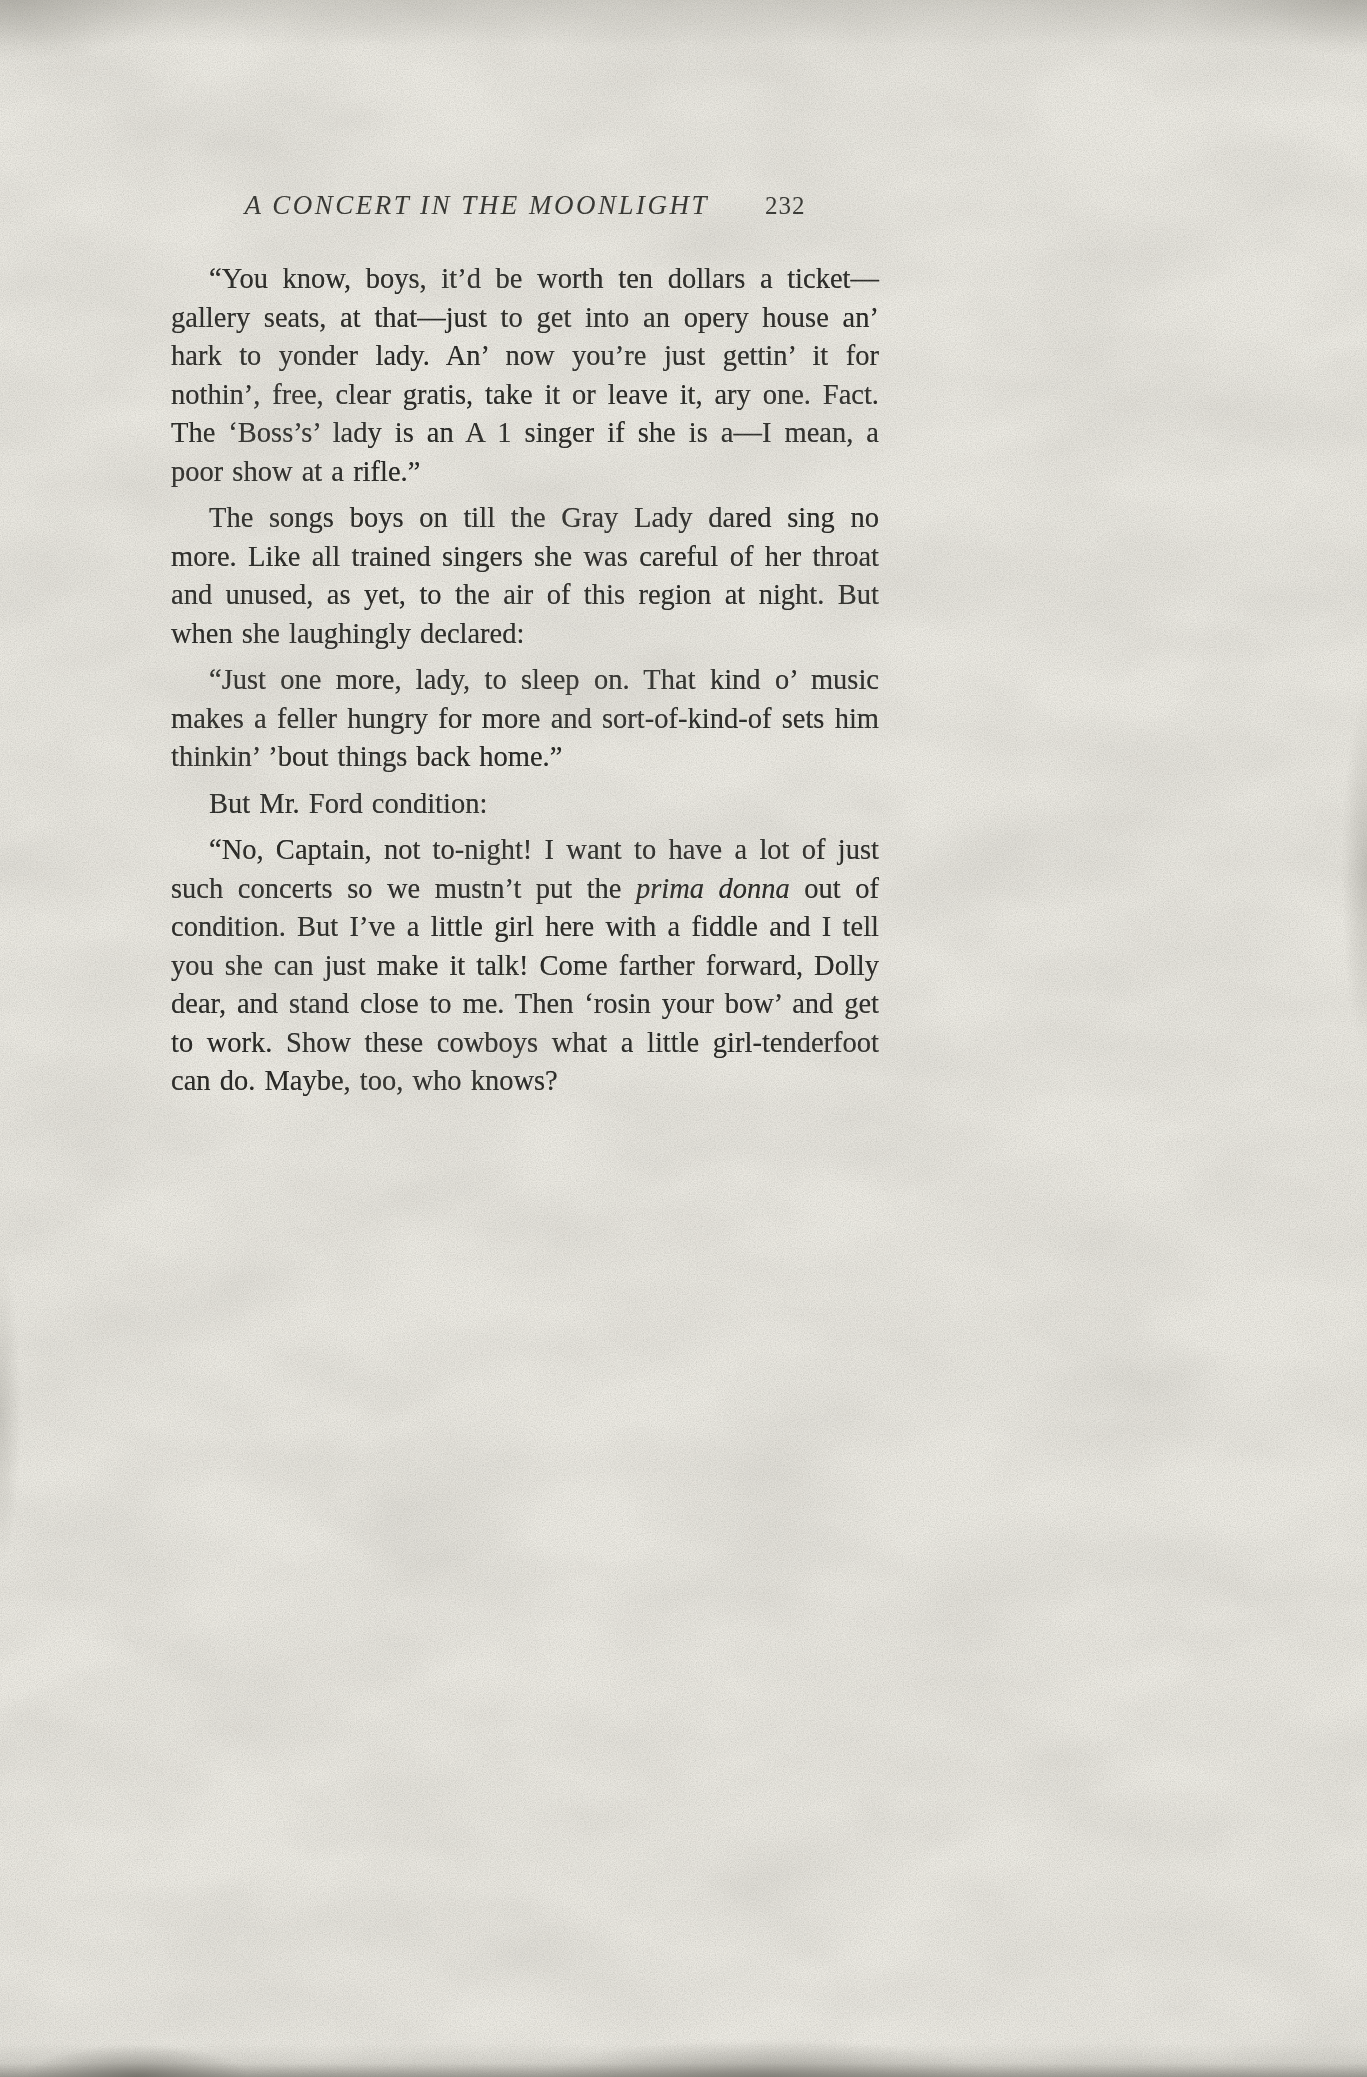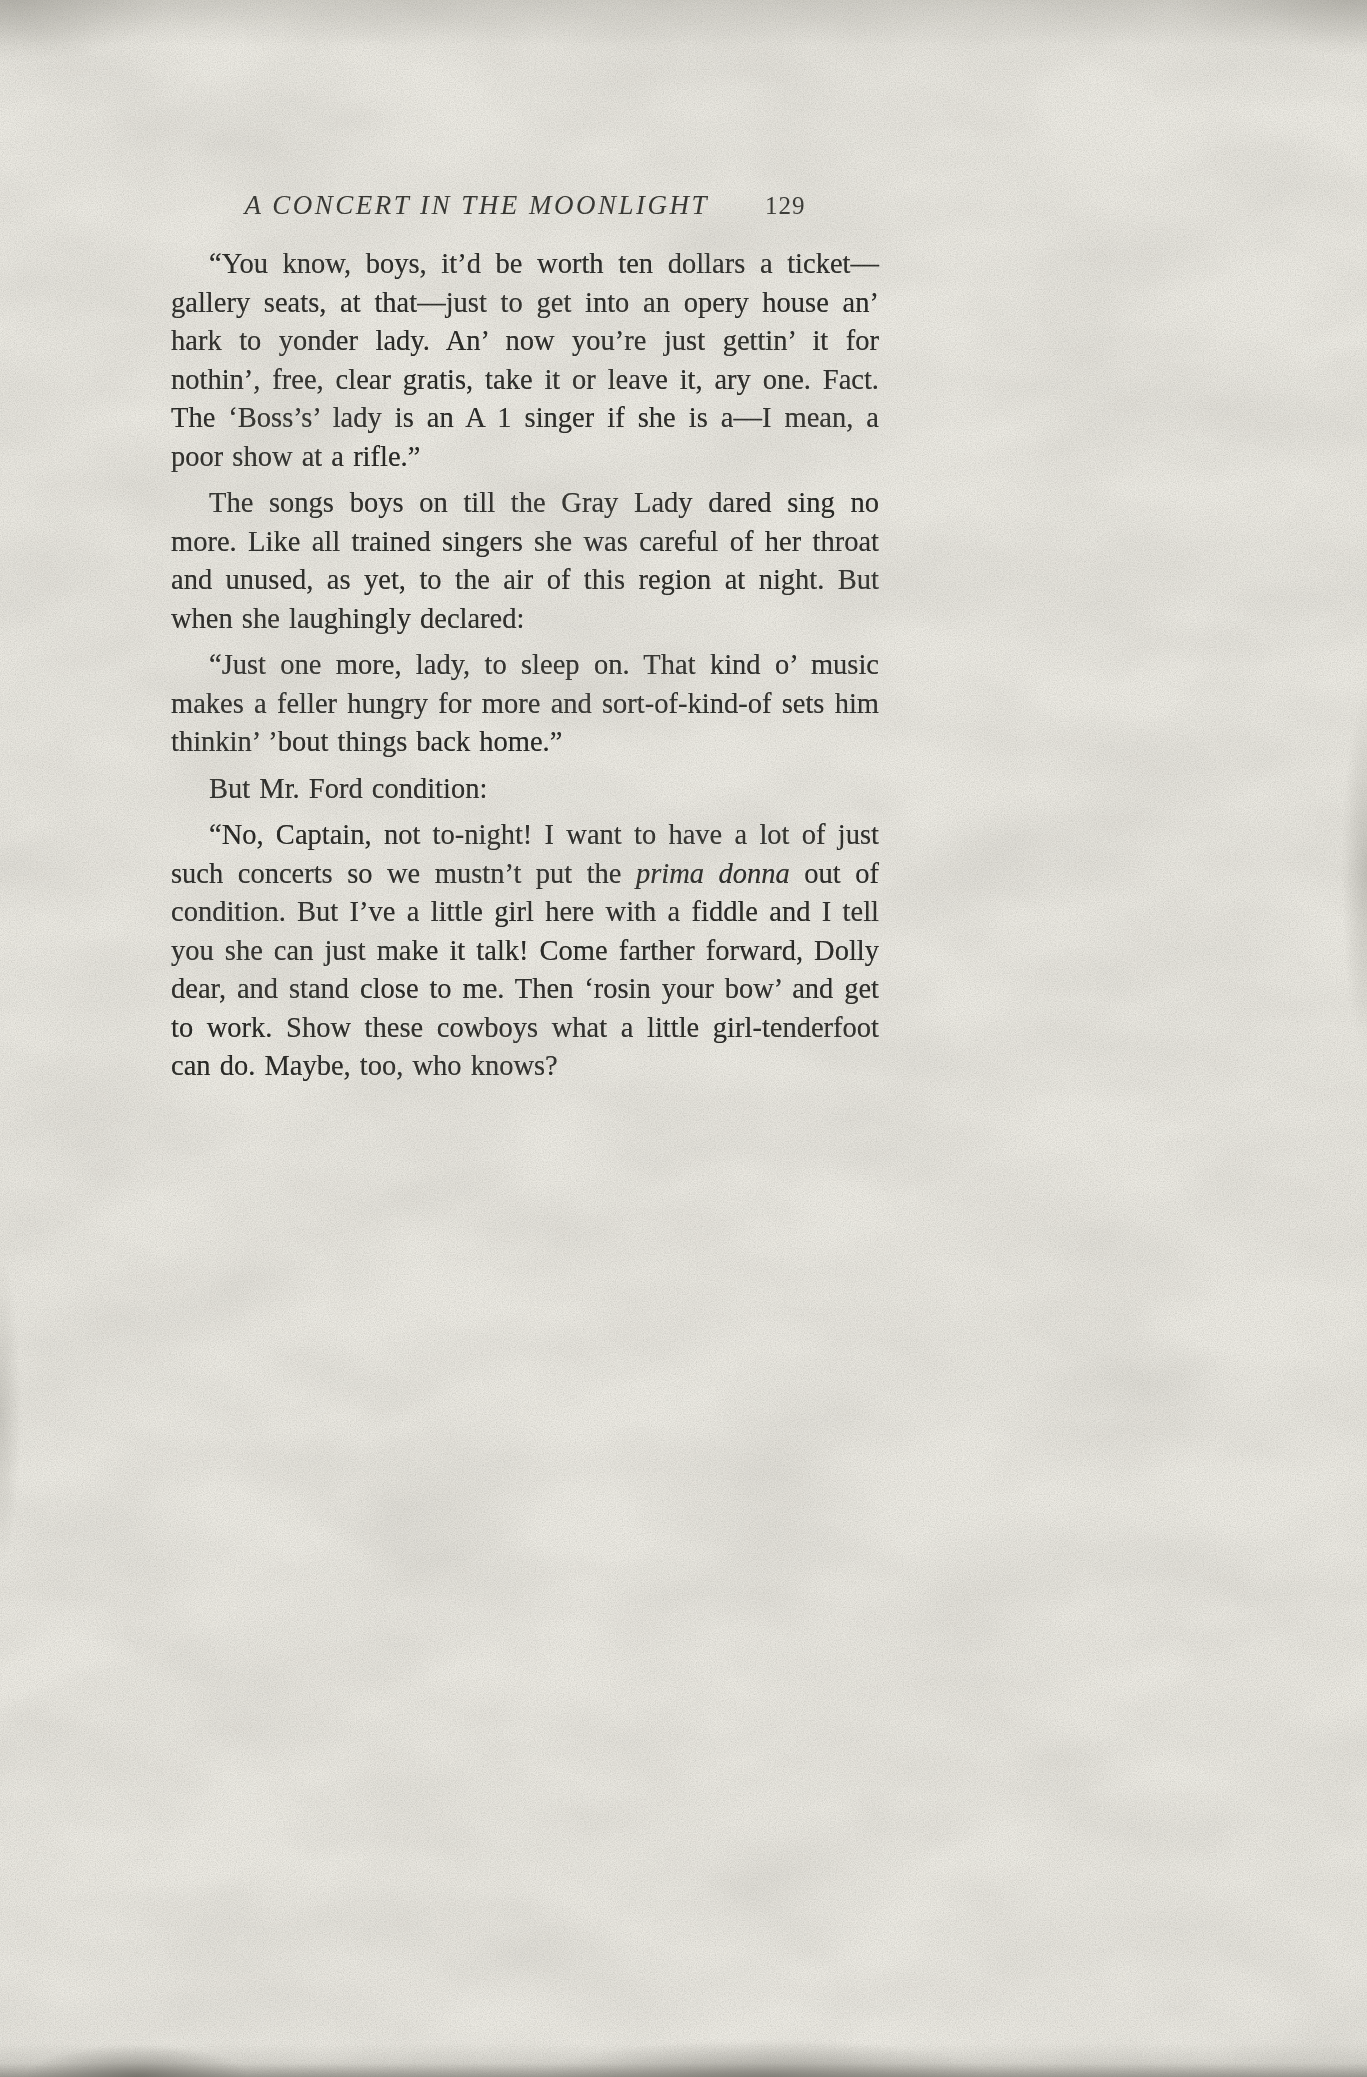--- a/index.html
+++ b/index.html
@@ -39,21 +39,21 @@
     width: 724px;
   }
   .header {
     display: flex;
     justify-content: center;
     align-items: baseline;
     font-style: italic;
     font-size: 27px;
     letter-spacing: 2.5px;
     color: #2c2c28;
-    margin-bottom: 24px;
+    margin-bottom: 39px;
     white-space: nowrap;
   }
   .header-page {
     font-style: normal;
     font-size: 25px;
     letter-spacing: 1px;
     margin-left: 56px;
   }
   .body-text p {
     margin: 8px;
@@ -69,21 +69,21 @@
   }
 </style>
 </head>
 <body>
 
 <div class="page">
 
   <div class="textblock">
     <div class="header">
       <span class="header-title">A CONCERT IN THE MOONLIGHT</span>
-      <span class="header-page">129</span>
+      <span class="header-page">232</span>
     </div>
 
     <div class="body-text">
         <p><span>“You know, boys, it’d be worth ten dollars a ticket—gallery seats, at that—just to get into an opery house an’ hark to yonder lady. An’ now you’re just gettin’ it for nothin’, free, clear gratis, take it or leave it, ary one. Fact. The ‘Boss’s’ lady is an A 1 singer if she is a—I mean, a poor show at a rifle.”</span></p>
         <p><span>The songs boys on till the Gray Lady dared sing no more. Like all trained singers she was careful of her throat and unused, as yet, to the air of this region at night. But when she laughingly declared:</span></p>
         <p><span>“Just one more, lady, to sleep on. That kind o’ music makes a feller hungry for more and sort-of-kind-of sets him thinkin’ ’bout things back home.”</span></p>
         <p><span>But Mr. Ford condition:</span></p>
         <p><span>“No, Captain, not to-night! I want to have a lot of just such concerts so we mustn’t put the </span><i>prima donna</i><span> out of condition. But I’ve a little girl here with a fiddle and I tell you she can just make it talk! Come farther forward, Dolly dear, and stand close to me. Then ‘rosin your bow’ and get to work. Show these cowboys what a little girl-tenderfoot can do. Maybe, too, who knows?</span></p>
       </div>
   </div>

